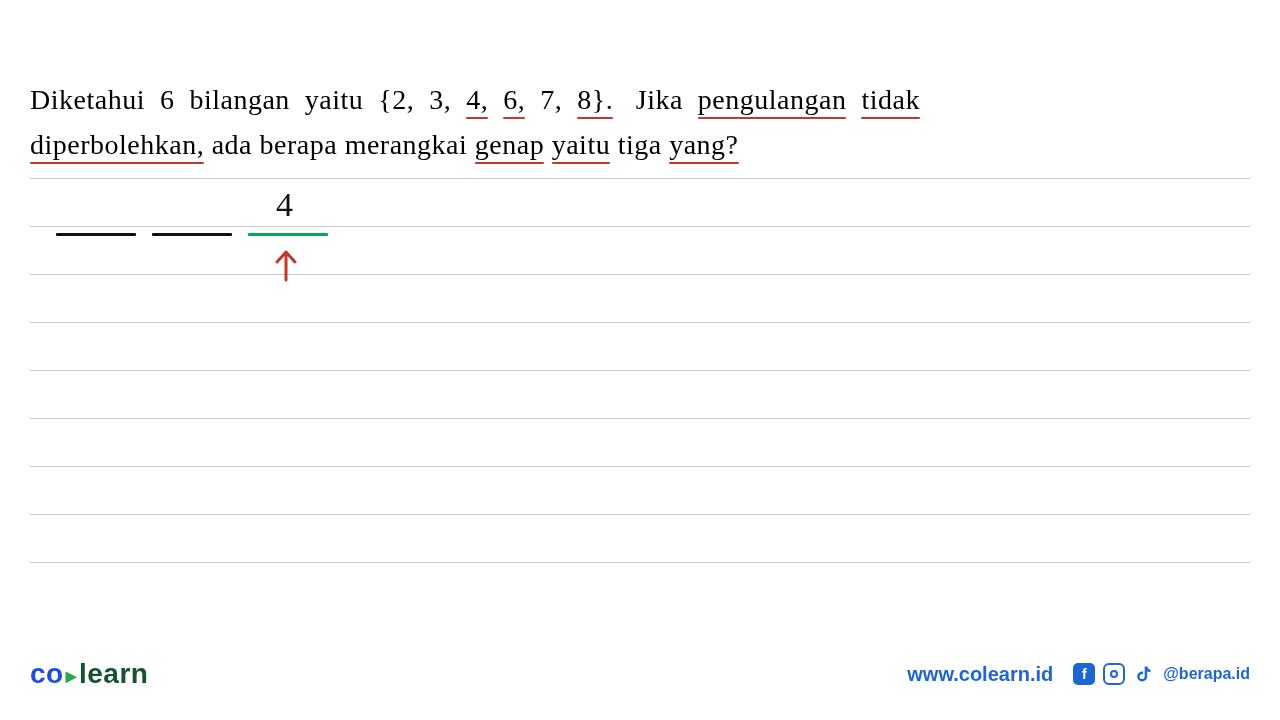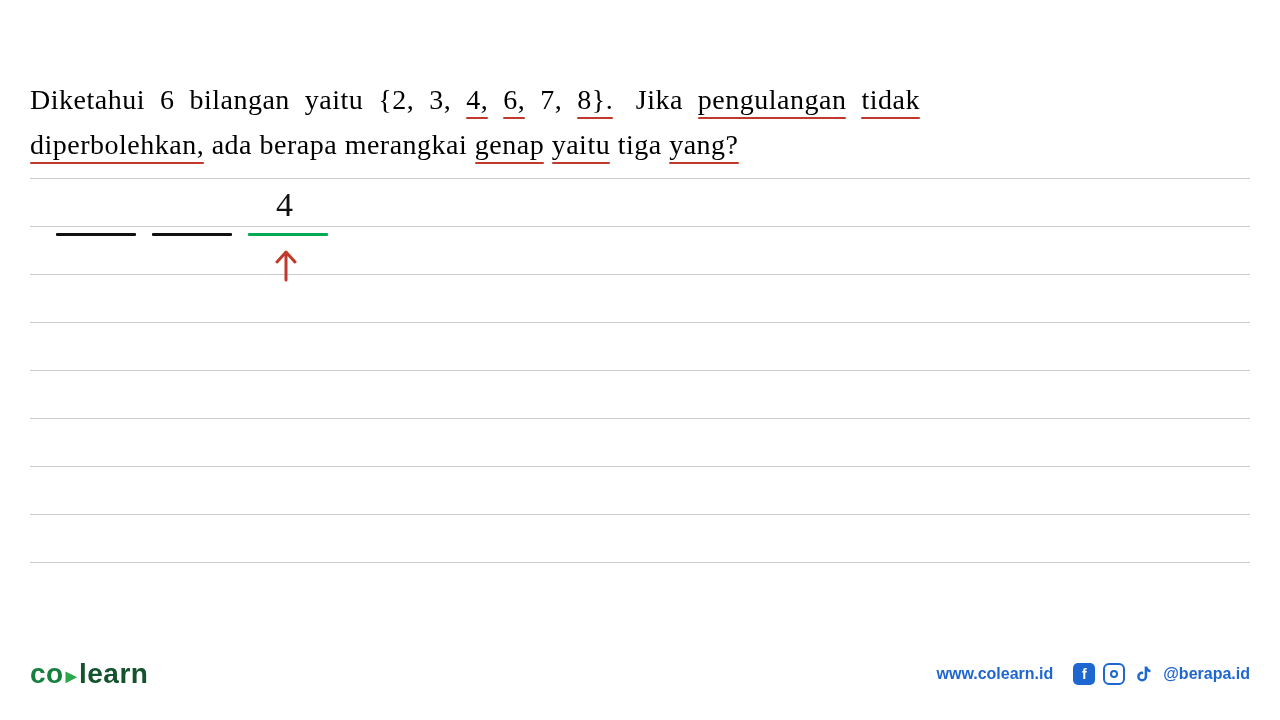--- a/index.html
+++ b/index.html
@@ -12,25 +12,25 @@
   .lines { position: absolute; left: 30px; right: 30px; top: 178px; }
   .lines .line { height: 1px; background: #ccc; margin-bottom: 47px; }
   .hand-blanks { position: absolute; top: 222px; left: 56px; }
   .blank { display: inline-block; border-bottom: 3px solid #111; width: 80px; margin-right: 12px; border-radius: 1px; }
   .blank.last { border-bottom-color: #0a5; }
   .ans4 { position: absolute; top: 186px; left: 276px; font-family: "Comic Sans MS", "Segoe Script", cursive; font-size: 34px; color: #111; }
   .arrow { position: absolute; top: 248px; left: 271px; }
   .arrow svg { display: block; }
   .footer { position: absolute; bottom: 30px; left: 30px; right: 30px; display: flex; align-items: center; justify-content: space-between; }
   .logo { font-family: Arial, Helvetica, sans-serif; font-weight: 700; font-size: 28px; color: #1e66d0; letter-spacing: 0.5px; }
-  .logo .co { color: #15803d; margin-top: 48px; }
+  .logo .co { color: #1d4ed8; margin-top: 48px; }
   .logo .dot { color: #2aa84a; padding: 0 2px; position: relative; top: -2px; font-size: 14px; }
   .logo .learn { color: #14532d; }
   .footer-right { display: flex; align-items: center; gap: 20px; font-family: Arial, Helvetica, sans-serif; }
-  .url { color: #1e66d0; font-size: 16px; font-weight: 600; }
+  .url { color: #1e66d0; font-size: 20px; font-weight: 600; }
   .social { display: flex; align-items: center; gap: 8px; color: #1e66d0; font-size: 16px; font-weight: 600; }
   .icon-box { width: 22px; height: 22px; background: #1e66d0; border-radius: 5px; display: inline-flex; align-items: center; justify-content: center; color: #fff; font-weight: 700; font-size: 14px; font-family: Arial, sans-serif; }
   .icon-ring { width: 22px; height: 22px; border: 2.5px solid #1e66d0; border-radius: 6px; display: inline-flex; align-items: center; justify-content: center; }
   .icon-ring .inner { width: 8px; height: 8px; border: 2px solid #1e66d0; border-radius: 50%; }
   .icon-tt { width: 22px; height: 22px; display: inline-flex; align-items: center; justify-content: center; }
   .icon-tt svg { display: block; }
 </style>
 </head>
 <body>
 <div class="page">

